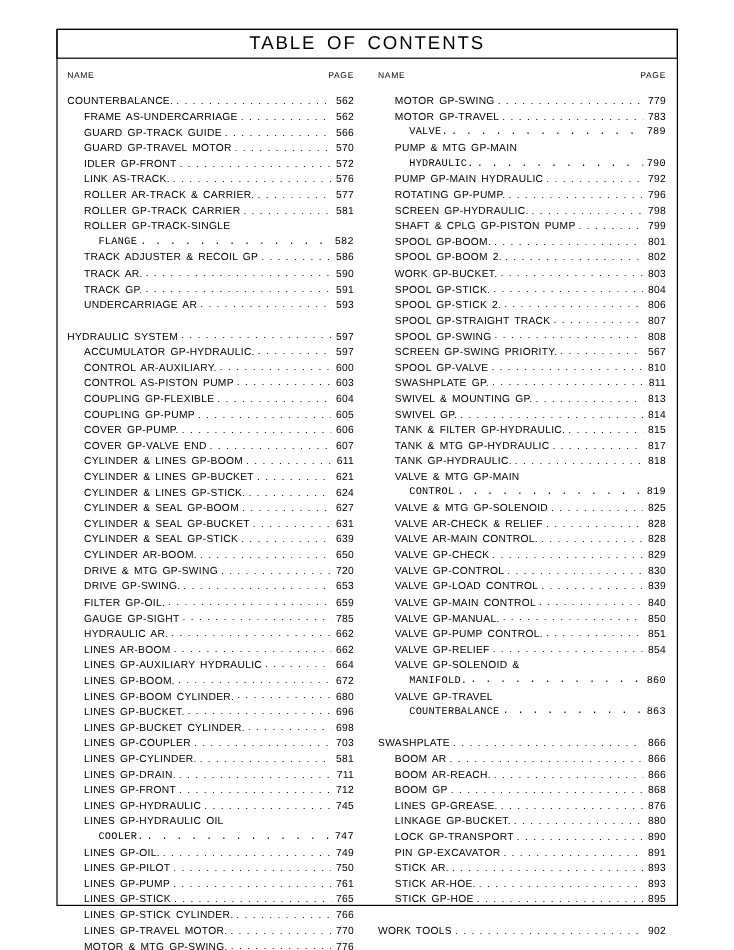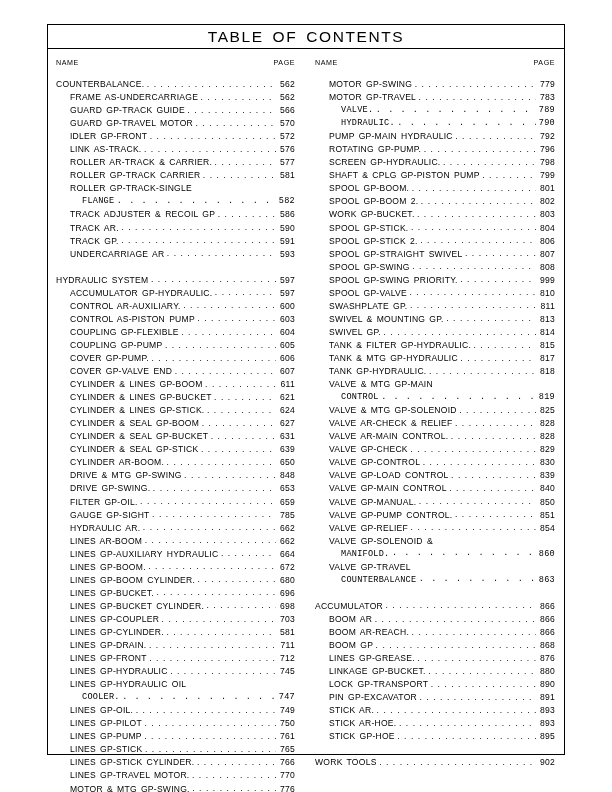--- a/index.html
+++ b/index.html
@@ -304,21 +304,21 @@
             <span class="pg">639</span>
           </div>
           <div class="row lvl1">
             <span class="nm">CYLINDER AR-BOOM.</span>
             <span class="leader">. . . . . . . . . . . . . . . . . . . . . . . . . . . . . . . . . . . . . . . . . . . . . . . . . . . . . . . . . . . . . . . . . . . . . . . . . . . . . . . . . . . . . . . . . </span>
             <span class="pg">650</span>
           </div>
           <div class="row lvl1">
             <span class="nm">DRIVE &amp; MTG GP-SWING</span>
             <span class="leader">. . . . . . . . . . . . . . . . . . . . . . . . . . . . . . . . . . . . . . . . . . . . . . . . . . . . . . . . . . . . . . . . . . . . . . . . . . . . . . . . . . . . . . . . . </span>
-            <span class="pg">848</span>
+            <span class="pg">720</span>
           </div>
           <div class="row lvl1">
             <span class="nm">DRIVE GP-SWING.</span>
             <span class="leader">. . . . . . . . . . . . . . . . . . . . . . . . . . . . . . . . . . . . . . . . . . . . . . . . . . . . . . . . . . . . . . . . . . . . . . . . . . . . . . . . . . . . . . . . . </span>
             <span class="pg">653</span>
           </div>
           <div class="row lvl1">
             <span class="nm">FILTER GP-OIL.</span>
             <span class="leader">. . . . . . . . . . . . . . . . . . . . . . . . . . . . . . . . . . . . . . . . . . . . . . . . . . . . . . . . . . . . . . . . . . . . . . . . . . . . . . . . . . . . . . . . . </span>
             <span class="pg">659</span>
@@ -448,20 +448,23 @@
           <div class="row lvl1">
             <span class="nm">MOTOR GP-TRAVEL</span>
             <span class="leader">. . . . . . . . . . . . . . . . . . . . . . . . . . . . . . . . . . . . . . . . . . . . . . . . . . . . . . . . . . . . . . . . . . . . . . . . . . . . . . . . . . . . . . . . . </span>
             <span class="pg">783</span>
           </div>
           <div class="row lvl2">
             <span class="nm">VALVE.</span>
             <span class="leader">. . . . . . . . . . . . . . . . . . . . . . . . . . . . . . . . . . . . . . . . . . . . . . . . . . . . . . . . . . . . . . . . . . . . . . . . . . . . . . . . . . . . . . . . . </span>
             <span class="pg">789</span>
           </div>
+          <div class="row lvl1 cont-head">
+            <span class="nm">PUMP &amp; MTG GP-MAIN</span>
+          </div>
           <div class="row lvl2">
             <span class="nm">HYDRAULIC.</span>
             <span class="leader">. . . . . . . . . . . . . . . . . . . . . . . . . . . . . . . . . . . . . . . . . . . . . . . . . . . . . . . . . . . . . . . . . . . . . . . . . . . . . . . . . . . . . . . . . </span>
             <span class="pg">790</span>
           </div>
           <div class="row lvl1">
             <span class="nm">PUMP GP-MAIN HYDRAULIC</span>
             <span class="leader">. . . . . . . . . . . . . . . . . . . . . . . . . . . . . . . . . . . . . . . . . . . . . . . . . . . . . . . . . . . . . . . . . . . . . . . . . . . . . . . . . . . . . . . . . </span>
             <span class="pg">792</span>
           </div>
@@ -499,33 +502,33 @@
             <span class="nm">SPOOL GP-STICK.</span>
             <span class="leader">. . . . . . . . . . . . . . . . . . . . . . . . . . . . . . . . . . . . . . . . . . . . . . . . . . . . . . . . . . . . . . . . . . . . . . . . . . . . . . . . . . . . . . . . . </span>
             <span class="pg">804</span>
           </div>
           <div class="row lvl1">
             <span class="nm">SPOOL GP-STICK 2.</span>
             <span class="leader">. . . . . . . . . . . . . . . . . . . . . . . . . . . . . . . . . . . . . . . . . . . . . . . . . . . . . . . . . . . . . . . . . . . . . . . . . . . . . . . . . . . . . . . . . </span>
             <span class="pg">806</span>
           </div>
           <div class="row lvl1">
-            <span class="nm">SPOOL GP-STRAIGHT SWIVEL</span>
+            <span class="nm">SPOOL GP-STRAIGHT TRACK</span>
             <span class="leader">. . . . . . . . . . . . . . . . . . . . . . . . . . . . . . . . . . . . . . . . . . . . . . . . . . . . . . . . . . . . . . . . . . . . . . . . . . . . . . . . . . . . . . . . . </span>
             <span class="pg">807</span>
           </div>
           <div class="row lvl1">
             <span class="nm">SPOOL GP-SWING</span>
             <span class="leader">. . . . . . . . . . . . . . . . . . . . . . . . . . . . . . . . . . . . . . . . . . . . . . . . . . . . . . . . . . . . . . . . . . . . . . . . . . . . . . . . . . . . . . . . . </span>
             <span class="pg">808</span>
           </div>
           <div class="row lvl1">
-            <span class="nm">SPOOL GP-SWING PRIORITY.</span>
-            <span class="leader">. . . . . . . . . . . . . . . . . . . . . . . . . . . . . . . . . . . . . . . . . . . . . . . . . . . . . . . . . . . . . . . . . . . . . . . . . . . . . . . . . . . . . . . . . </span>
-            <span class="pg">999</span>
+            <span class="nm">SCREEN GP-SWING PRIORITY.</span>
+            <span class="leader">. . . . . . . . . . . . . . . . . . . . . . . . . . . . . . . . . . . . . . . . . . . . . . . . . . . . . . . . . . . . . . . . . . . . . . . . . . . . . . . . . . . . . . . . . </span>
+            <span class="pg">567</span>
           </div>
           <div class="row lvl1">
             <span class="nm">SPOOL GP-VALVE</span>
             <span class="leader">. . . . . . . . . . . . . . . . . . . . . . . . . . . . . . . . . . . . . . . . . . . . . . . . . . . . . . . . . . . . . . . . . . . . . . . . . . . . . . . . . . . . . . . . . </span>
             <span class="pg">810</span>
           </div>
           <div class="row lvl1">
             <span class="nm">SWASHPLATE GP.</span>
             <span class="leader">. . . . . . . . . . . . . . . . . . . . . . . . . . . . . . . . . . . . . . . . . . . . . . . . . . . . . . . . . . . . . . . . . . . . . . . . . . . . . . . . . . . . . . . . . </span>
             <span class="pg">811</span>
@@ -624,21 +627,21 @@
           <div class="row lvl1 cont-head">
             <span class="nm">VALVE GP-TRAVEL</span>
           </div>
           <div class="row lvl2">
             <span class="nm">COUNTERBALANCE</span>
             <span class="leader">. . . . . . . . . . . . . . . . . . . . . . . . . . . . . . . . . . . . . . . . . . . . . . . . . . . . . . . . . . . . . . . . . . . . . . . . . . . . . . . . . . . . . . . . . </span>
             <span class="pg">863</span>
           </div>
           <div class="gap"></div>
           <div class="row lvl0">
-            <span class="nm">ACCUMULATOR</span>
+            <span class="nm">SWASHPLATE</span>
             <span class="leader">. . . . . . . . . . . . . . . . . . . . . . . . . . . . . . . . . . . . . . . . . . . . . . . . . . . . . . . . . . . . . . . . . . . . . . . . . . . . . . . . . . . . . . . . . </span>
             <span class="pg">866</span>
           </div>
           <div class="row lvl1">
             <span class="nm">BOOM AR</span>
             <span class="leader">. . . . . . . . . . . . . . . . . . . . . . . . . . . . . . . . . . . . . . . . . . . . . . . . . . . . . . . . . . . . . . . . . . . . . . . . . . . . . . . . . . . . . . . . . </span>
             <span class="pg">866</span>
           </div>
           <div class="row lvl1">
             <span class="nm">BOOM AR-REACH.</span>

